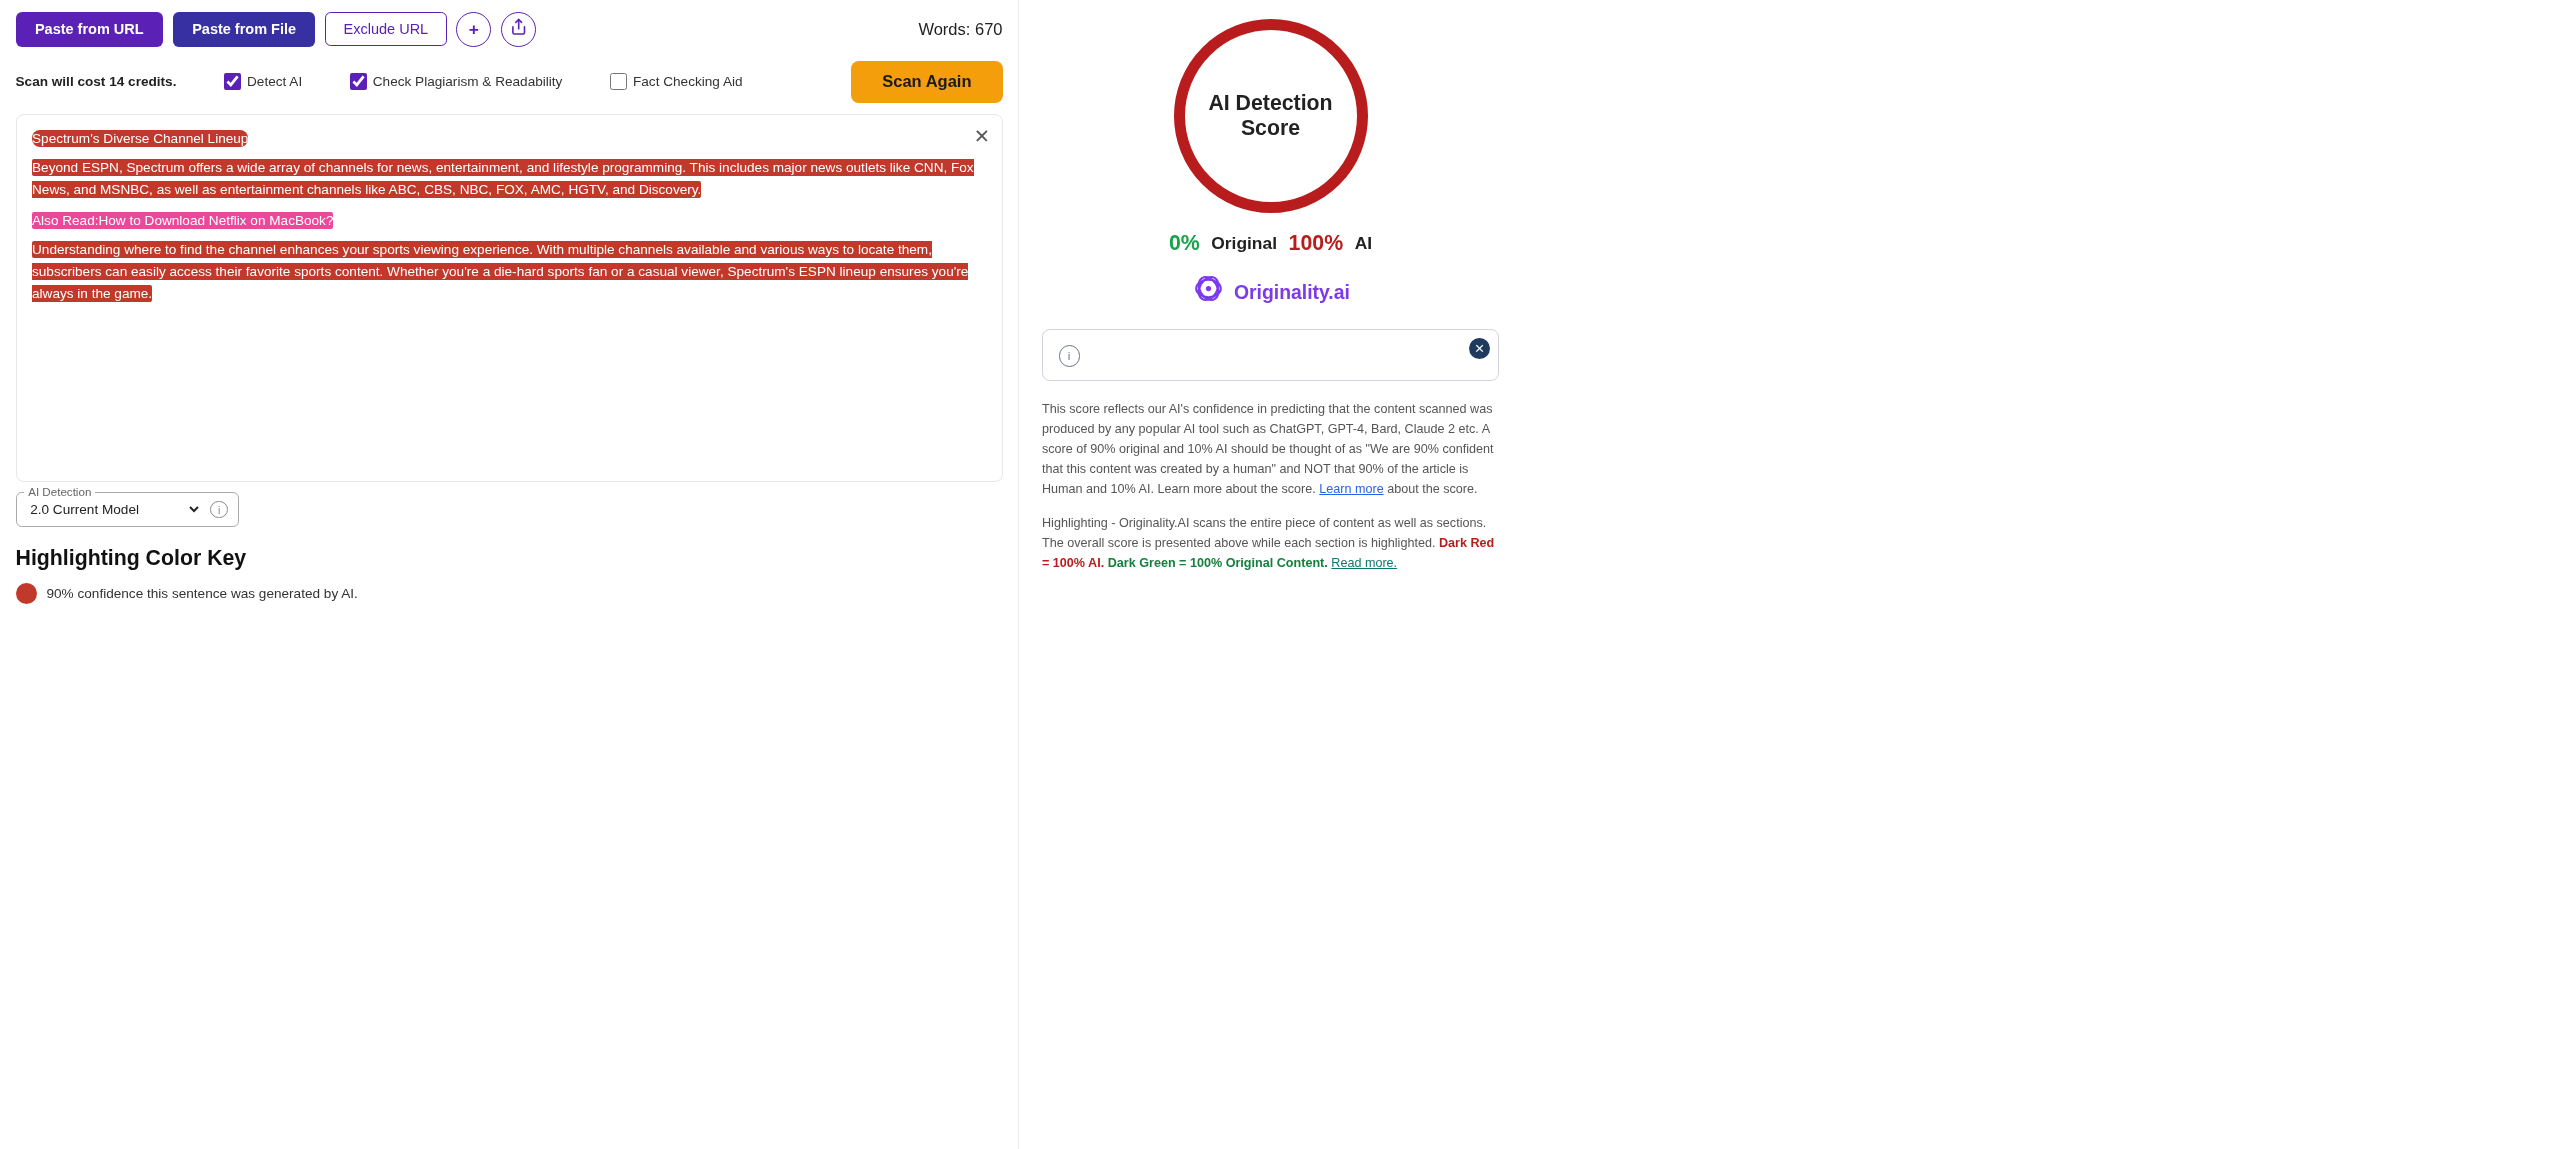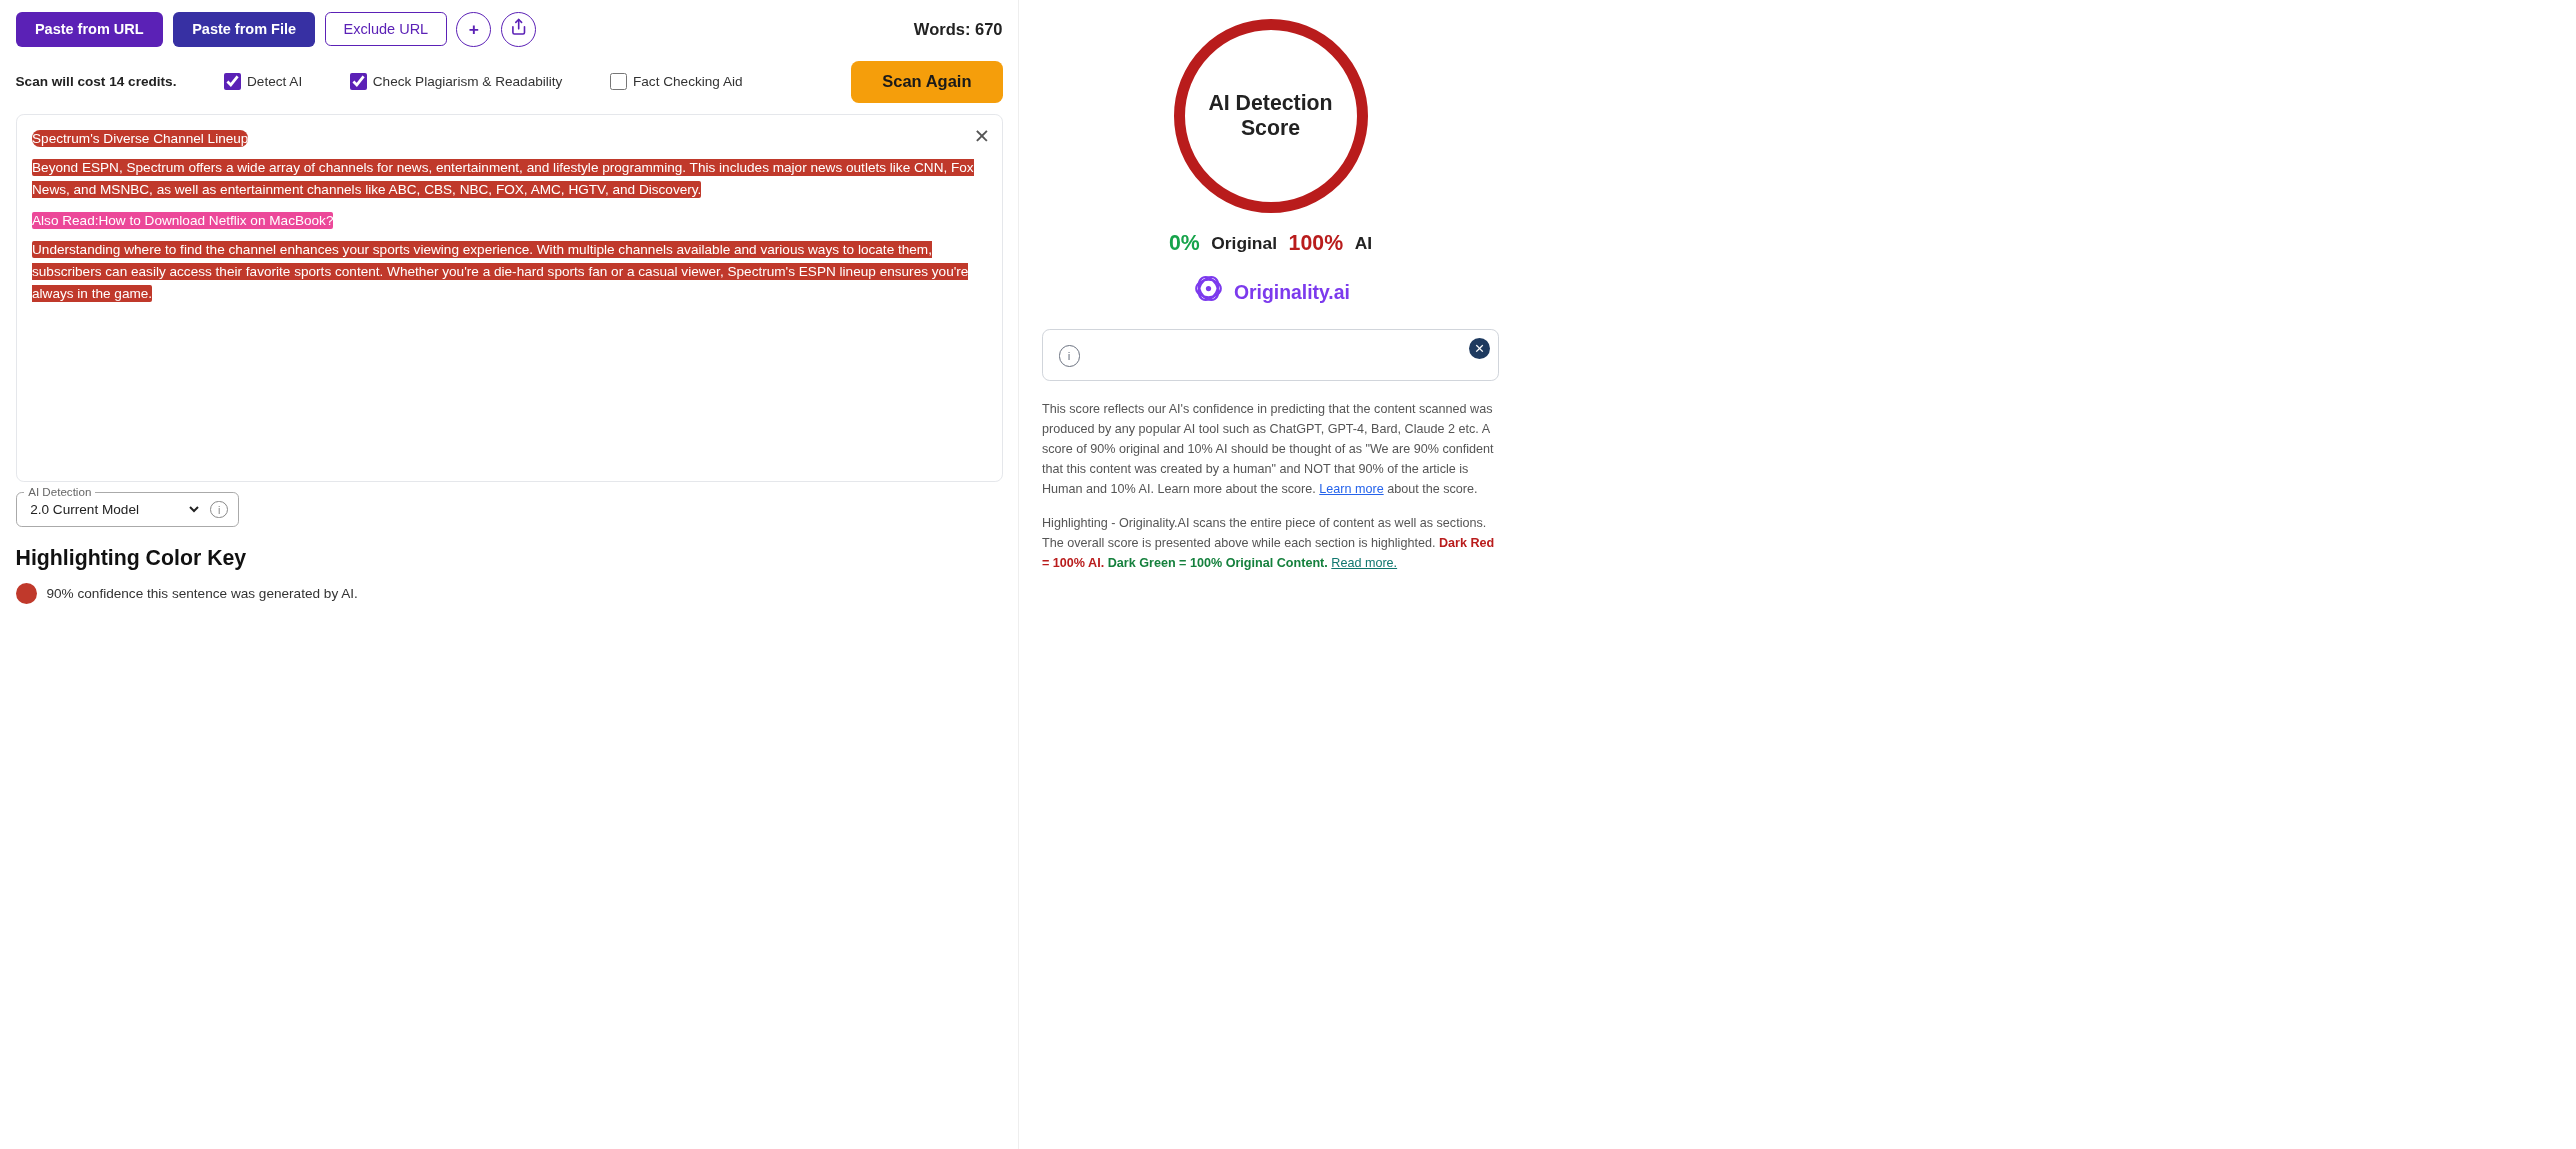--- a/index.html
+++ b/index.html
@@ -72,21 +72,21 @@
       align-items: center;
       justify-content: center;
       cursor: pointer;
       color: #5b21b6;
       font-size: 17.4px;
       font-weight: bold;
     }
     .word-count {
       margin-left: auto;
       font-size: 16.5px;
-      font-weight: 700;
+      font-weight: 400;
       color: #222;
     }
 
     
     .options-bar {
       display: flex;
       align-items: center;
       gap: 19.4px;
       margin-bottom: 11.6px;
     }

